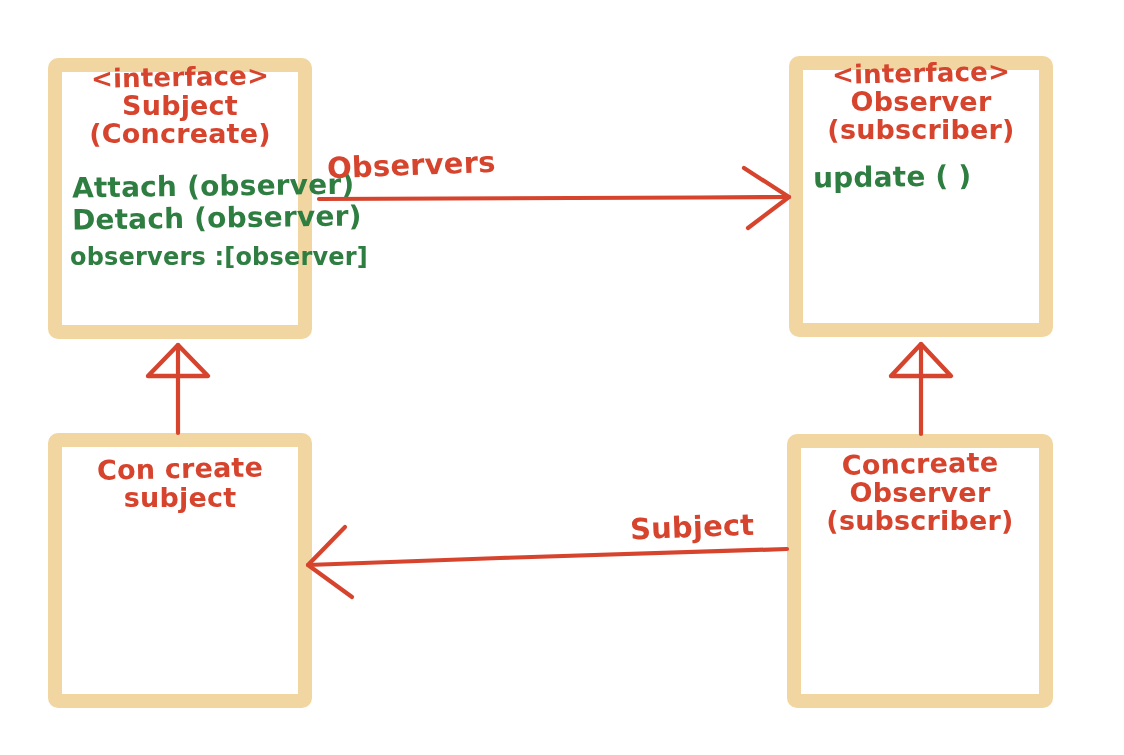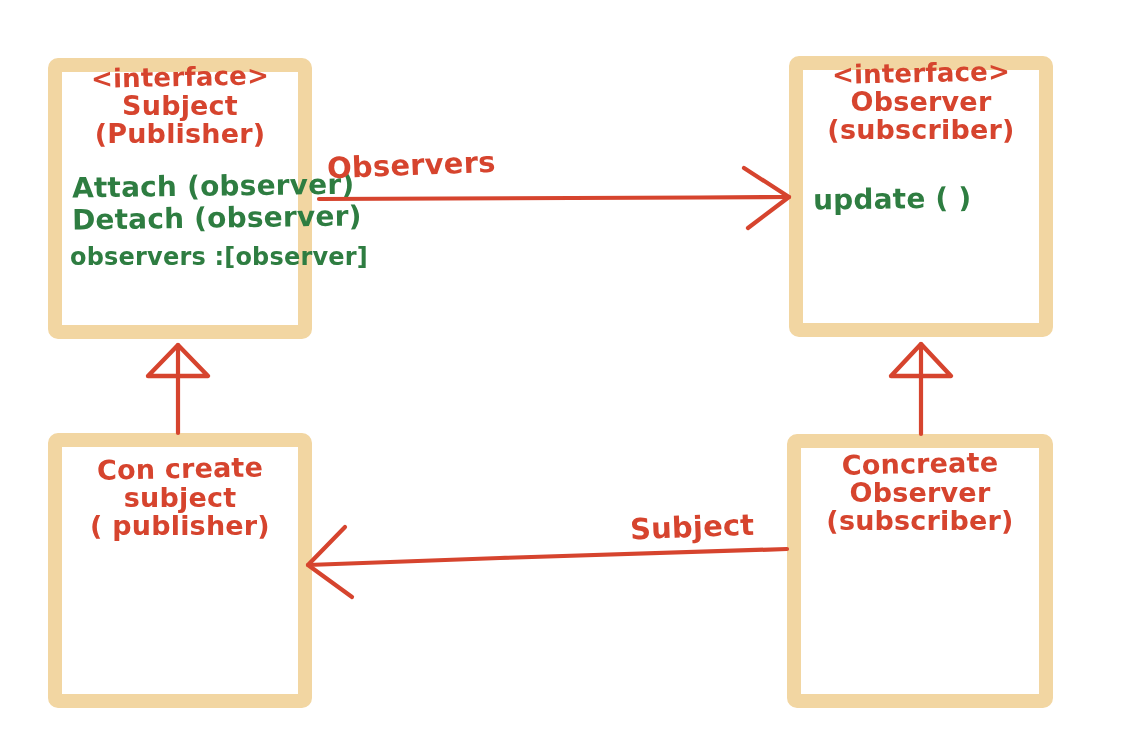--- a/index.html
+++ b/index.html
@@ -93,55 +93,54 @@
 <body>
 
 <div id="canvas">
 
   <div class="uml-box" style="left:48px; top:58px; width:264px; height:281px;">
     <div class="box-body">
 
       <div class="title-block" style="top:-8px;">
         <div class="hand red title-stereo tilt-a">&lt;interface&gt;</div>
         <div class="hand red title-line">Subject</div>
-        <div class="hand red title-line">(Publisher)</div>
+        <div class="hand red title-line">(Concreate)</div>
       </div>
 
       <div class="members" style="top:100px;">
         <div class="hand green member-line tilt-c">Attach (observer)</div>
         <div class="hand green member-line tilt-c" style="margin-top:2px;">Detach (observer)</div>
         <div class="hand green member-attr" style="margin-top:12px;">observers :[observer]</div>
       </div>
 
     </div>
   </div>
 
   <div class="uml-box" style="left:789px; top:56px; width:264px; height:281px;">
     <div class="box-body">
 
       <div class="title-block" style="top:-10px;">
         <div class="hand red title-stereo tilt-a">&lt;interface&gt;</div>
         <div class="hand red title-line">Observer</div>
         <div class="hand red title-line">(subscriber)</div>
       </div>
 
-      <div class="members" style="top:114px;">
+      <div class="members" style="top:92px;">
         <div class="hand green member-line tilt-c">update ( )</div>
       </div>
 
     </div>
   </div>
 
   <div class="uml-box" style="left:48px; top:433px; width:264px; height:275px;">
     <div class="box-body">
 
       <div class="title-block" style="top:8px;">
         <div class="hand red title-line tilt-a">Con create</div>
         <div class="hand red title-line">subject</div>
-        <div class="hand red title-line">( publisher)</div>
       </div>
 
     </div>
   </div>
 
   <div class="uml-box" style="left:787px; top:434px; width:266px; height:274px;">
     <div class="box-body">
 
       <div class="title-block" style="top:2px;">
         <div class="hand red title-line tilt-a">Concreate</div>

